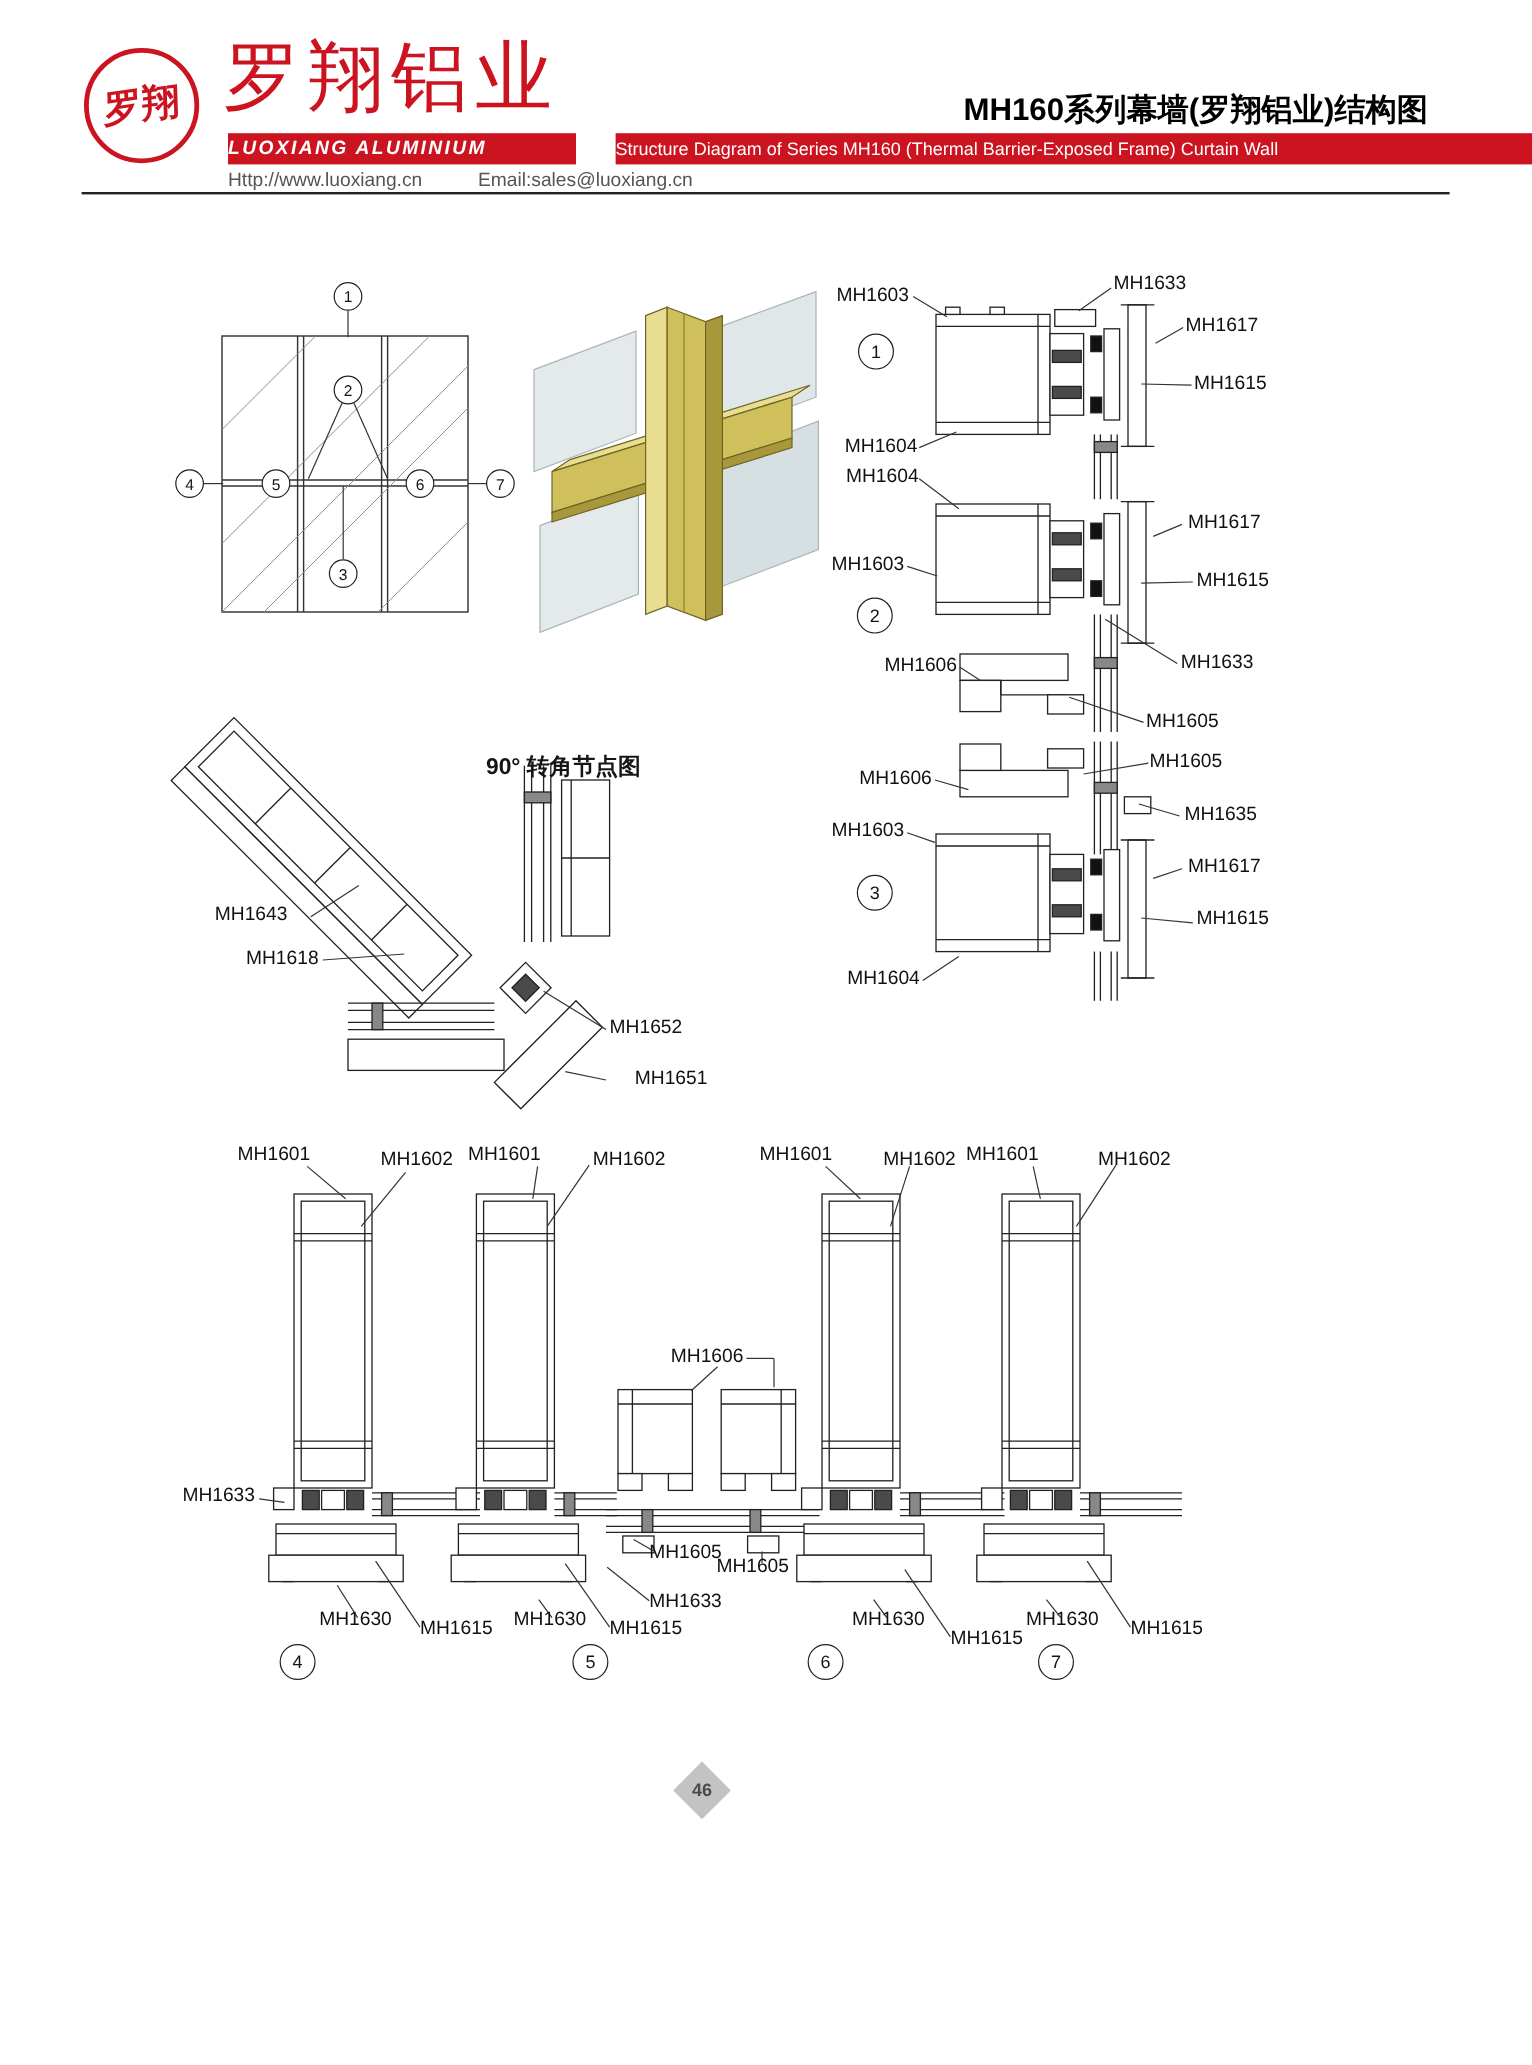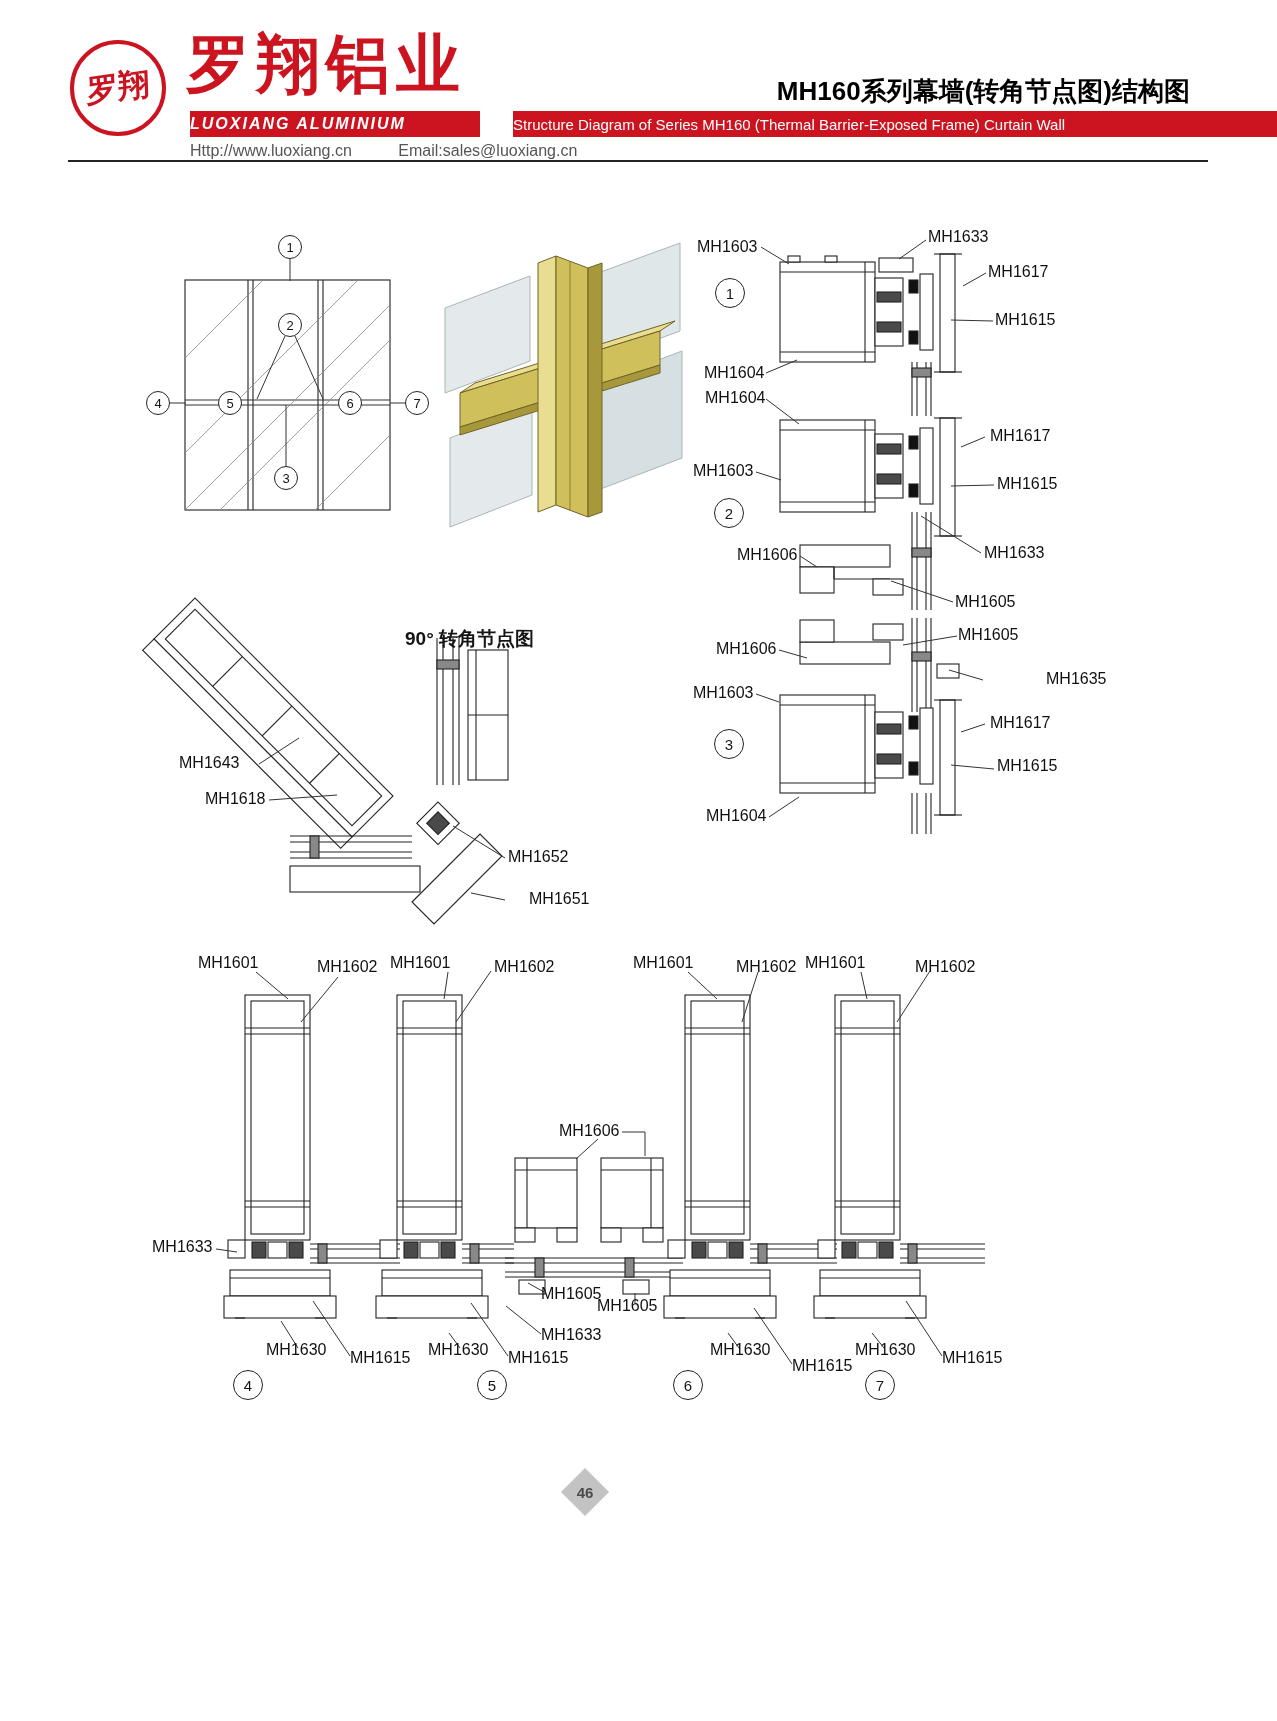--- a/index.html
+++ b/index.html
@@ -5,21 +5,21 @@
   *{margin:0;padding:0;box-sizing:border-box}
   html,body{width:1277px;height:1721px}
   body{position:relative;background:#fff;font-family:"Liberation Sans","DejaVu Sans",sans-serif;color:#151515;overflow:hidden}
   svg.draw{position:absolute;overflow:visible;z-index:1}
   #leaders{position:absolute;left:0;top:0;z-index:5;pointer-events:none}
   .lbl{position:absolute;font-size:16px;white-space:nowrap;color:#111;z-index:6}
   .marker{position:absolute;border:1.6px solid #222;border-radius:50%;background:#fff;
           display:flex;align-items:center;justify-content:center;z-index:6}
   .m24{width:24px;height:24px;font-size:13px}
   .m30{width:30px;height:30px;font-size:15px}
-  .brand-cn{position:absolute;left:186px;top:28px;font-size:64px;font-weight:700;color:#cc1420;letter-spacing:6px;line-height:1.15}
+  .brand-cn{position:absolute;left:186px;top:28px;font-size:64px;font-weight:400;color:#cc1420;letter-spacing:6px;line-height:1.15}
   .redbar{position:absolute;top:111px;height:26px;background:#cc1420;color:#fff;display:flex;align-items:center;justify-content:flex-start}
   .bar-left{left:190px;width:290px;font-weight:bold;font-style:italic;font-size:16px;letter-spacing:2px}
   .bar-right{left:513px;width:810px;font-size:15px}
   .title-cn{position:absolute;left:620px;top:74px;width:570px;text-align:right;font-size:26px;font-weight:bold;color:#000}
   .contact{position:absolute;left:190px;top:142px;font-size:16px;color:#555}
   .contact span{margin-right:42px}
   .rule{position:absolute;left:68px;top:160px;width:1140px;height:2px;background:#222}
   .logo{position:absolute;left:70px;top:40px;width:96px;height:96px;border:4px solid #cc1420;border-radius:50%;
         display:flex;align-items:center;justify-content:center;z-index:2}
   .logo span{color:#cc1420;font-size:32px;font-weight:bold;transform:rotate(-8deg) skewX(-6deg)}
@@ -31,21 +31,21 @@
 </head>
 <body>
 
 <div class="logo">
   <span>罗翔</span>
 </div>
 <div class="brand-cn">罗翔铝业</div>
 <div class="redbar bar-left">
   <span>LUOXIANG ALUMINIUM</span>
 </div>
-<div class="title-cn">MH160系列幕墙(转角节点图)结构图</div>
+<div class="title-cn">MH160系列幕墙(罗翔铝业)结构图</div>
 <div class="redbar bar-right">
   <span>Structure Diagram of Series MH160 (Thermal Barrier-Exposed Frame) Curtain Wall</span>
 </div>
 <div class="contact">
   <span>Http://www.luoxiang.cn</span>
   <span>Email:sales@luoxiang.cn</span>
 </div>
 <div class="rule"></div>
 
 <svg class="draw" style="left:140px;top:228px" width="300" height="300">
@@ -439,21 +439,21 @@
 <div class="lbl" style="left:705px;top:389px">MH1604</div>
 <div class="lbl" style="left:990px;top:427px">MH1617</div>
 <div class="lbl" style="left:693px;top:462px">MH1603</div>
 <div class="lbl" style="left:997px;top:475px">MH1615</div>
 <div class="lbl" style="left:984px;top:544px">MH1633</div>
 <div class="lbl" style="left:737px;top:546px">MH1606</div>
 <div class="lbl" style="left:955px;top:593px">MH1605</div>
 
 <div class="lbl" style="left:958px;top:626px">MH1605</div>
 <div class="lbl" style="left:716px;top:640px">MH1606</div>
-<div class="lbl" style="left:1046px;top:670px">MH1635</div>
+<div class="lbl" style="left:987px;top:670px">MH1635</div>
 <div class="lbl" style="left:693px;top:684px">MH1603</div>
 <div class="lbl" style="left:990px;top:714px">MH1617</div>
 <div class="lbl" style="left:997px;top:757px">MH1615</div>
 <div class="lbl" style="left:706px;top:807px">MH1604</div>
 
 <div class="lbl" style="left:198px;top:954px">MH1601</div>
 <div class="lbl" style="left:317px;top:958px">MH1602</div>
 <div class="lbl" style="left:152px;top:1238px">MH1633</div>
 <div class="lbl" style="left:266px;top:1341px">MH1630</div>
 <div class="lbl" style="left:350px;top:1349px">MH1615</div>

